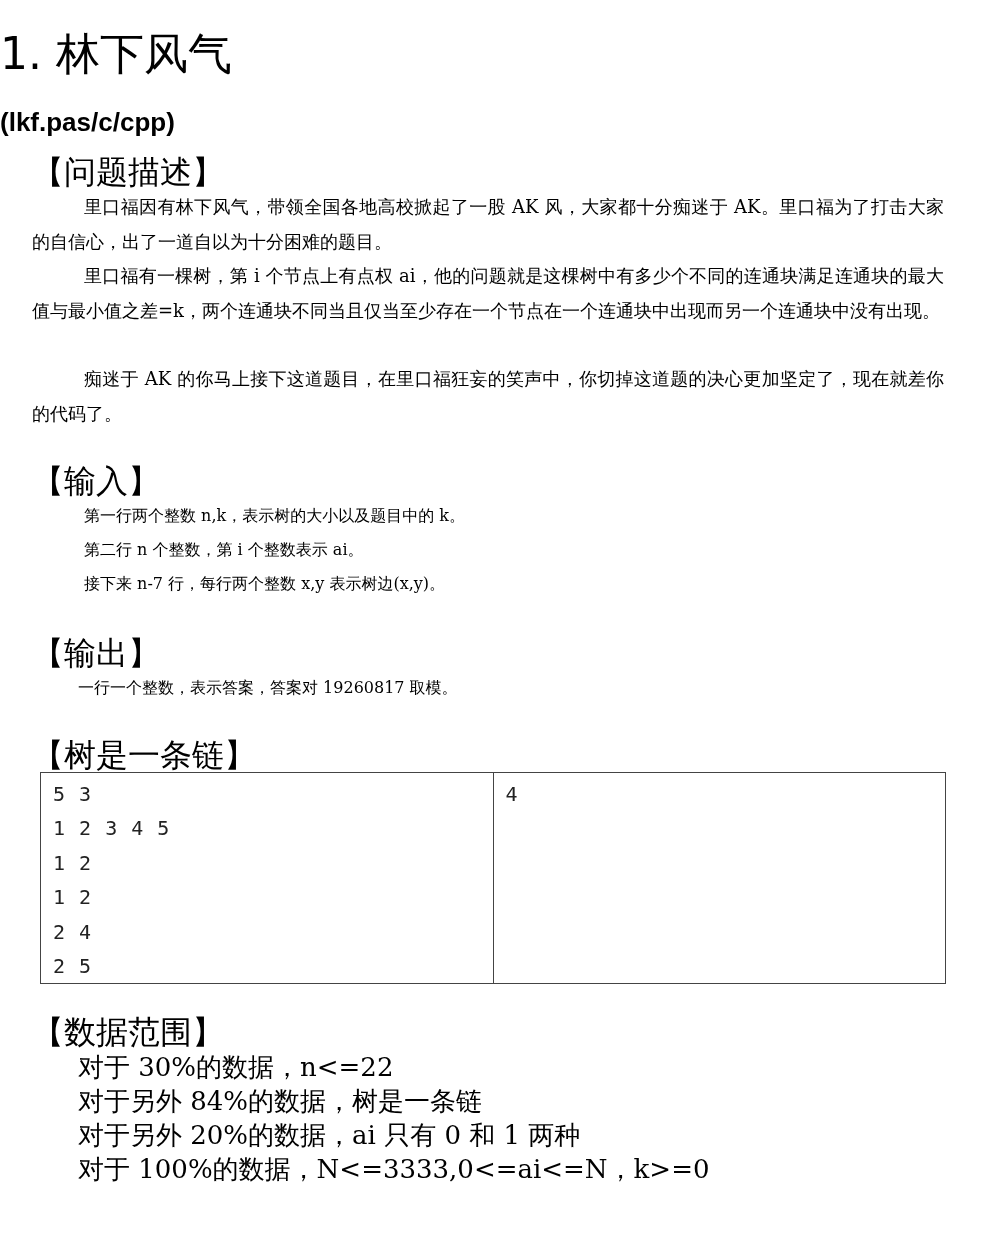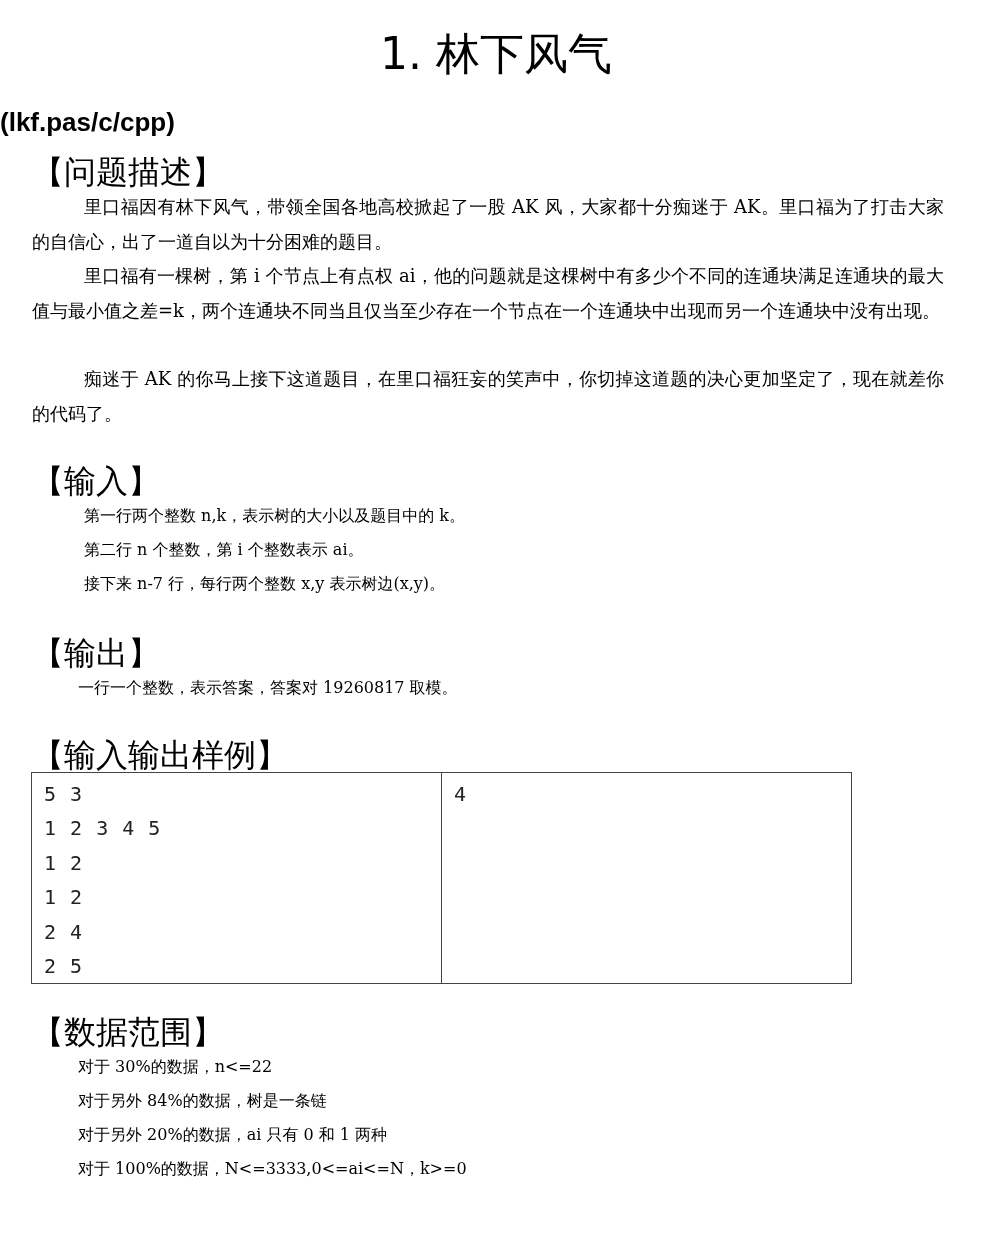--- a/index.html
+++ b/index.html
@@ -13,21 +13,20 @@
       position: relative;
       overflow: hidden;
       color: #000;
       font-family: "DejaVu Serif", "Liberation Serif", serif;
     }
     .title {
       position: absolute;
       top: 26px;
       left: 0;
       width: 992px;
-      text-align: center;
       font-family: "DejaVu Sans", "Liberation Sans", sans-serif;
       font-size: 44px;
       line-height: 56px;
       font-weight: normal;
     }
     .subtitle {
       position: absolute;
       top: 104px;
       left: 0;
       width: 992px;
@@ -55,29 +54,29 @@
     }
     .line {
       position: absolute;
       font-size: 16px;
       line-height: 34px;
       white-space: nowrap;
     }
     .small-line {
       position: absolute;
       left: 78px;
-      font-size: 16px;
+      font-size: 26px;
       line-height: 34px;
       white-space: nowrap;
     }
     table.sample {
       position: absolute;
       top: 772px;
-      left: 31px;
-      width: 821px;
+      left: 40px;
+      width: 906px;
       height: 207px;
       border-collapse: collapse;
       border: 1.5px solid #444;
     }
     table.sample td {
       border: 1.5px solid #444;
       vertical-align: top;
       padding: 4px 12px 0 12px;
       width: 50%;
     }
@@ -102,21 +101,21 @@
 <div class="para" style="top:362px;">痴迷于 AK 的你马上接下这道题目，在里口福狂妄的笑声中，你切掉这道题的决心更加坚定了，现在就差你的代码了。</div>
 
 <div class="section-head" style="top:464px;">【输入】</div>
 <div class="line" style="top:499px; left:84px;">第一行两个整数 n,k，表示树的大小以及题目中的 k。</div>
 <div class="line" style="top:533px; left:84px;">第二行 n 个整数，第 i 个整数表示 ai。</div>
 <div class="line" style="top:567px; left:84px;">接下来 n-7 行，每行两个整数 x,y 表示树边(x,y)。</div>
 
 <div class="section-head" style="top:636px;">【输出】</div>
 <div class="line" style="top:671px; left:78px;">一行一个整数，表示答案，答案对 19260817 取模。</div>
 
-<div class="section-head" style="top:738px;">【输入输出样例】</div>
+<div class="section-head" style="top:738px;">【树是一条链】</div>
 <table class="sample">
   <tbody>
       <tr>
     <td>
       <div class="sample-line">5 3</div>
       <div class="sample-line">1 2 3 4 5</div>
       <div class="sample-line">1 2</div>
       <div class="sample-line">1 2</div>
       <div class="sample-line">2 4</div>
       <div class="sample-line">2 5</div>

